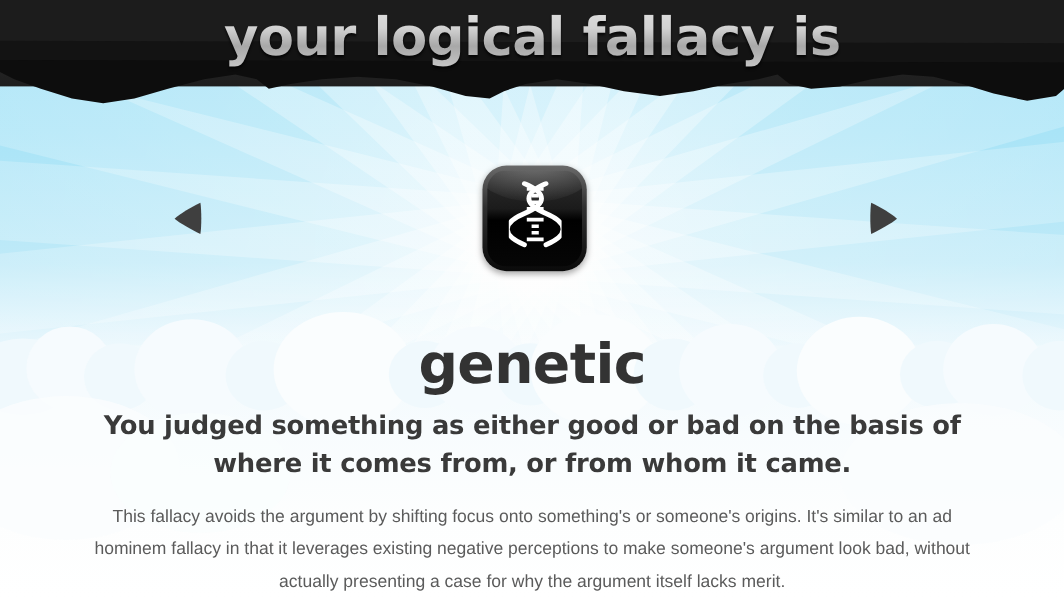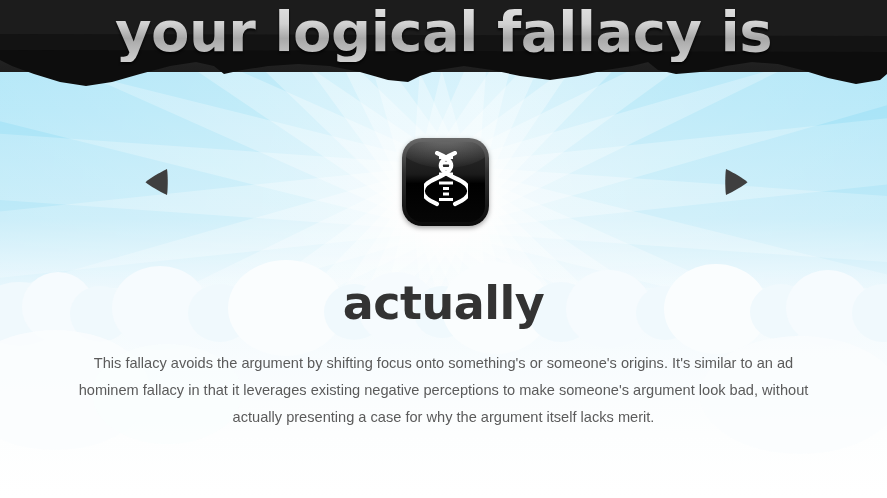--- a/index.html
+++ b/index.html
@@ -56,21 +56,21 @@
     position:absolute; border-radius:50%;
     background:#111; box-shadow:0 1px 0 rgba(255,255,255,.07);
   }
   
   .rock-edge { position:absolute; left:0; top:0; width:887px; height:90px; }
   .rock-edge svg { display:block; }
 
   .header-title {
     position:absolute; left:0; top:0; width:887px; height:62px;
     display:flex; align-items:center; justify-content:center;
-    font-size:56px; font-weight:bold; letter-spacing:-.5px;
+    font-size:44px; font-weight:bold; letter-spacing:-.5px;
     font-family:"DejaVu Sans", sans-serif;
     background:linear-gradient(180deg,#e4e4e4 0%,#d2d2d2 38%,#a8a8a8 62%,#cfcfcf 100%);
     -webkit-background-clip:text; background-clip:text;
     color:transparent;
     filter:drop-shadow(0 2px 1px rgba(0,0,0,.75));
     pointer-events:none;
   }
 
   
   .badge-wrap {
@@ -259,17 +259,18 @@
   </div>
   <div class="arrow next">
     <span>
       <svg width="26" height="28" viewBox="0 0 26 28" xmlns="http://www.w3.org/2000/svg">
         <path d="M3,1 C2,7 2,21 3,27 C11,23 20,18 24.5,14.2 C20,10 11,5 3,1 Z" fill="#3f3f3f"></path>
       </svg>
     </span>
   </div>
 
   <div class="content">
-    <div class="fallacy-name">actually</div>
+    <div class="fallacy-name">genetic</div>
+    <div class="fallacy-desc">You judged something as either good or bad on the basis of where it comes from, or from whom it came.</div>
     <div class="fallacy-body">This fallacy avoids the argument by shifting focus onto something's or someone's origins. It's similar to an ad hominem fallacy in that it leverages existing negative perceptions to make someone's argument look bad, without actually presenting a case for why the argument itself lacks merit.</div>
   </div>
 
 </div>
 
 </body></html>

